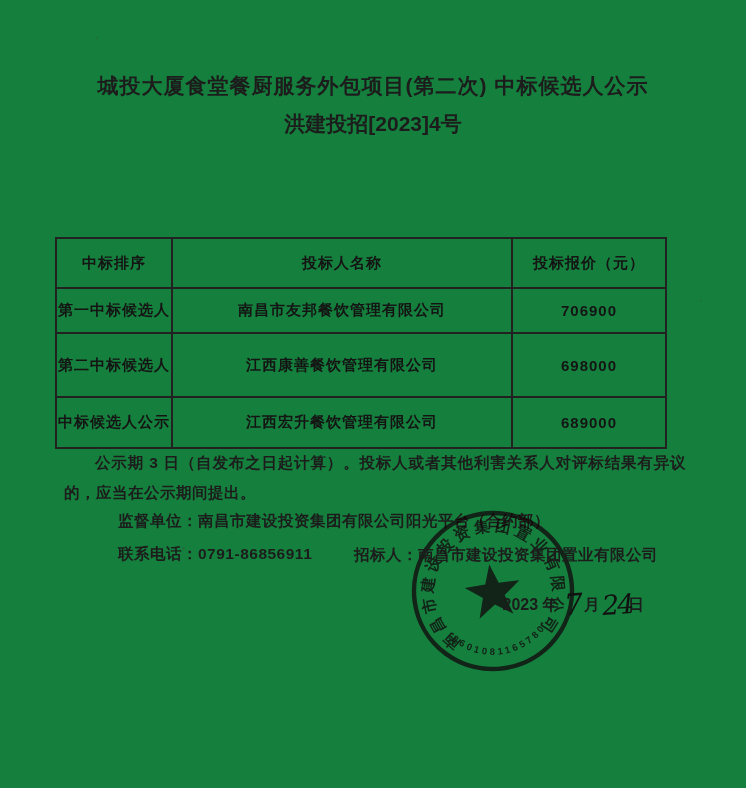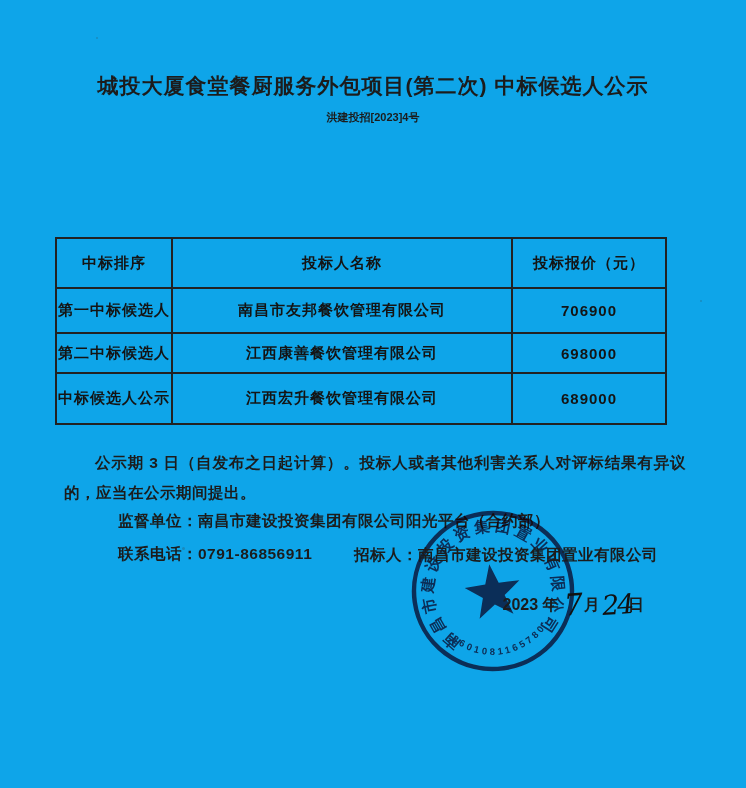--- a/index.html
+++ b/index.html
@@ -1,31 +1,31 @@
 <!DOCTYPE html>
 <html><head>
 <meta charset="utf-8">
 <style>
   html,body{margin:0;padding:0;background:#e8e8e6;}
   .page{
     position:relative;
     width:746px;height:788px;
     margin:0 auto;
-    background:#0ea5e9;
+    background:#15803d;
     font-family:"Liberation Sans","DejaVu Sans",sans-serif;
     color:#1c1c1c;
     overflow:hidden;
   }
   .title{
     position:absolute;top:72px;left:0;width:100%;
     text-align:center;font-size:21px;font-weight:700;letter-spacing:1px;
   }
   .docnum{
     position:absolute;top:110px;left:0;width:100%;
-    text-align:center;font-size:11px;font-weight:700;
+    text-align:center;font-size:21px;font-weight:700;
   }
   .para{
     position:absolute;left:64px;width:622px;
     font-size:15.5px;line-height:31px;font-weight:600;
     text-align:justify;text-indent:2em;letter-spacing:.5px;
   }
   .para1{top:138px;}
   .para2{top:448px;line-height:30px;}
   .bidtable{
     position:absolute;left:55px;top:237px;width:608px;
@@ -35,21 +35,21 @@
   .bidtable td,.bidtable th{
     border:2px solid #222;text-align:center;vertical-align:middle;
     padding:0;letter-spacing:1px;
   }
   .bidtable th{font-size:15px;margin-left:41px;}
   .col-rank{width:114px;}
   .col-bidder{width:338px;}
   .col-price{width:152px;}
   .r-head{height:50px;}
   .r1{height:45px;}
-  .r2{height:40px;}
+  .r2{height:64px;}
   .r3{height:51px;}
   .price{letter-spacing:.5px;font-weight:600;}
   .footline{
     position:absolute;font-size:15.5px;font-weight:700;letter-spacing:.5px;
   }
   .supervisor{left:118px;top:511px;}
   .contact{left:118px;top:544px;}
   .tenderer{left:354px;top:545px;z-index:3;}
   .dateline{
     position:absolute;top:595px;right:102px;z-index:3;

